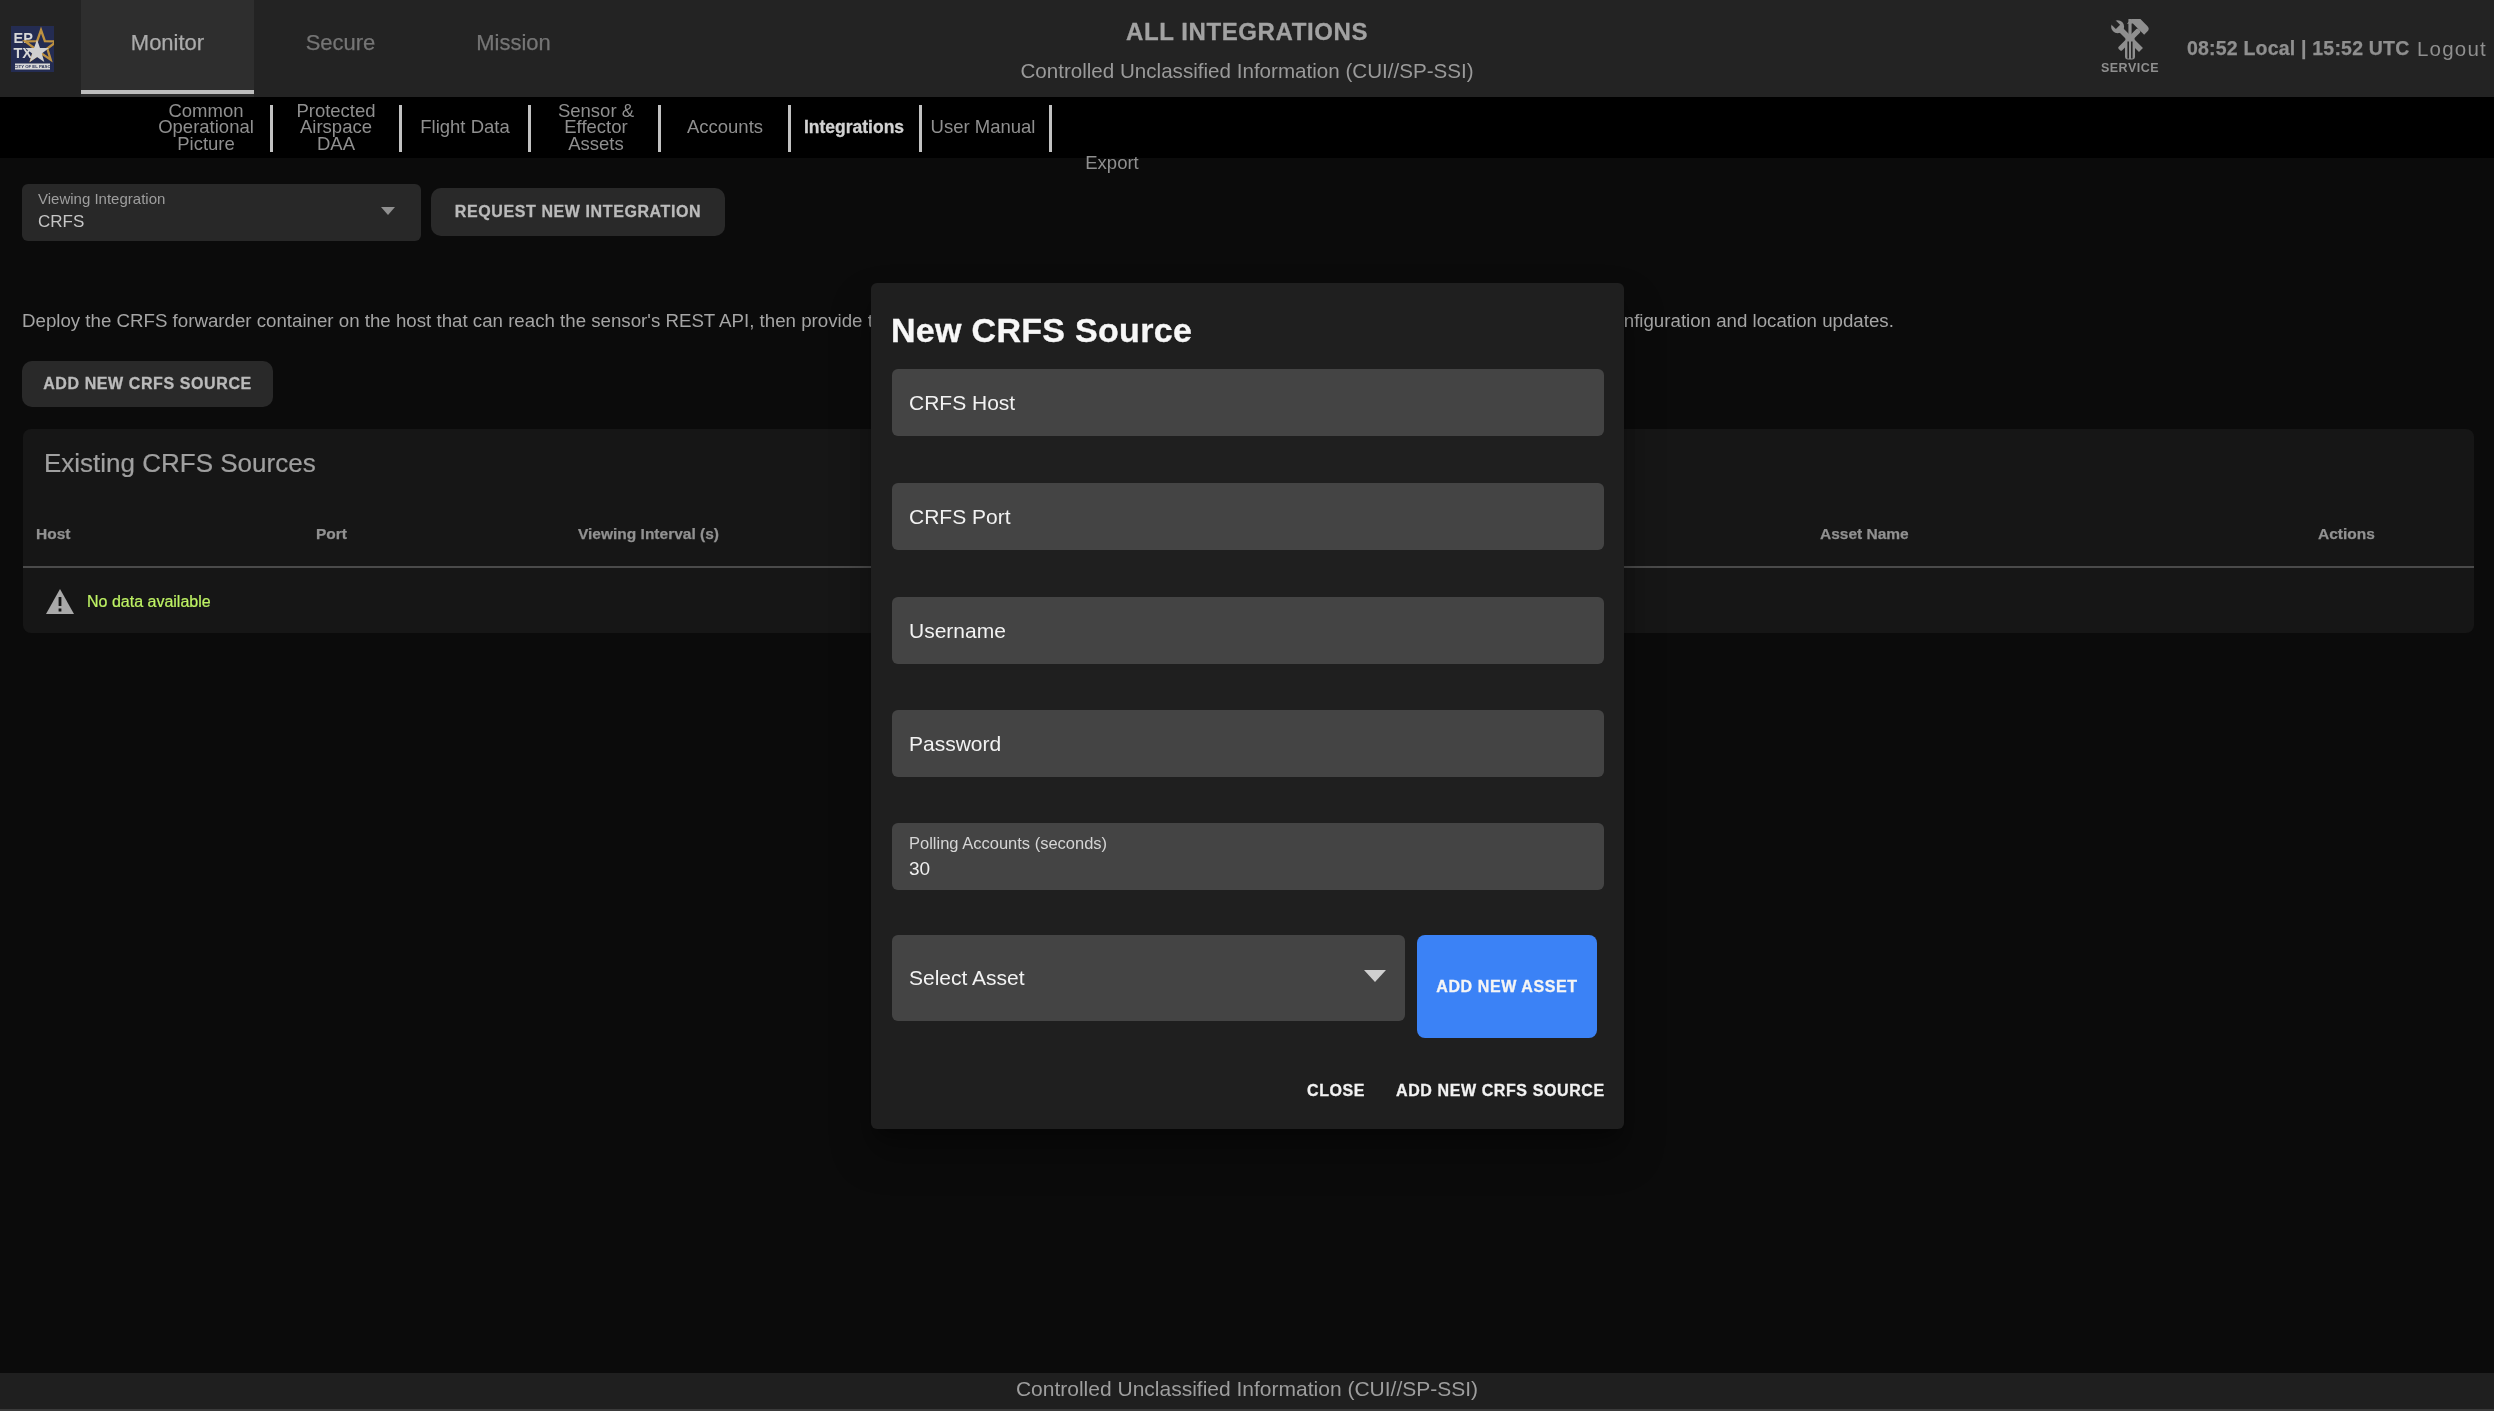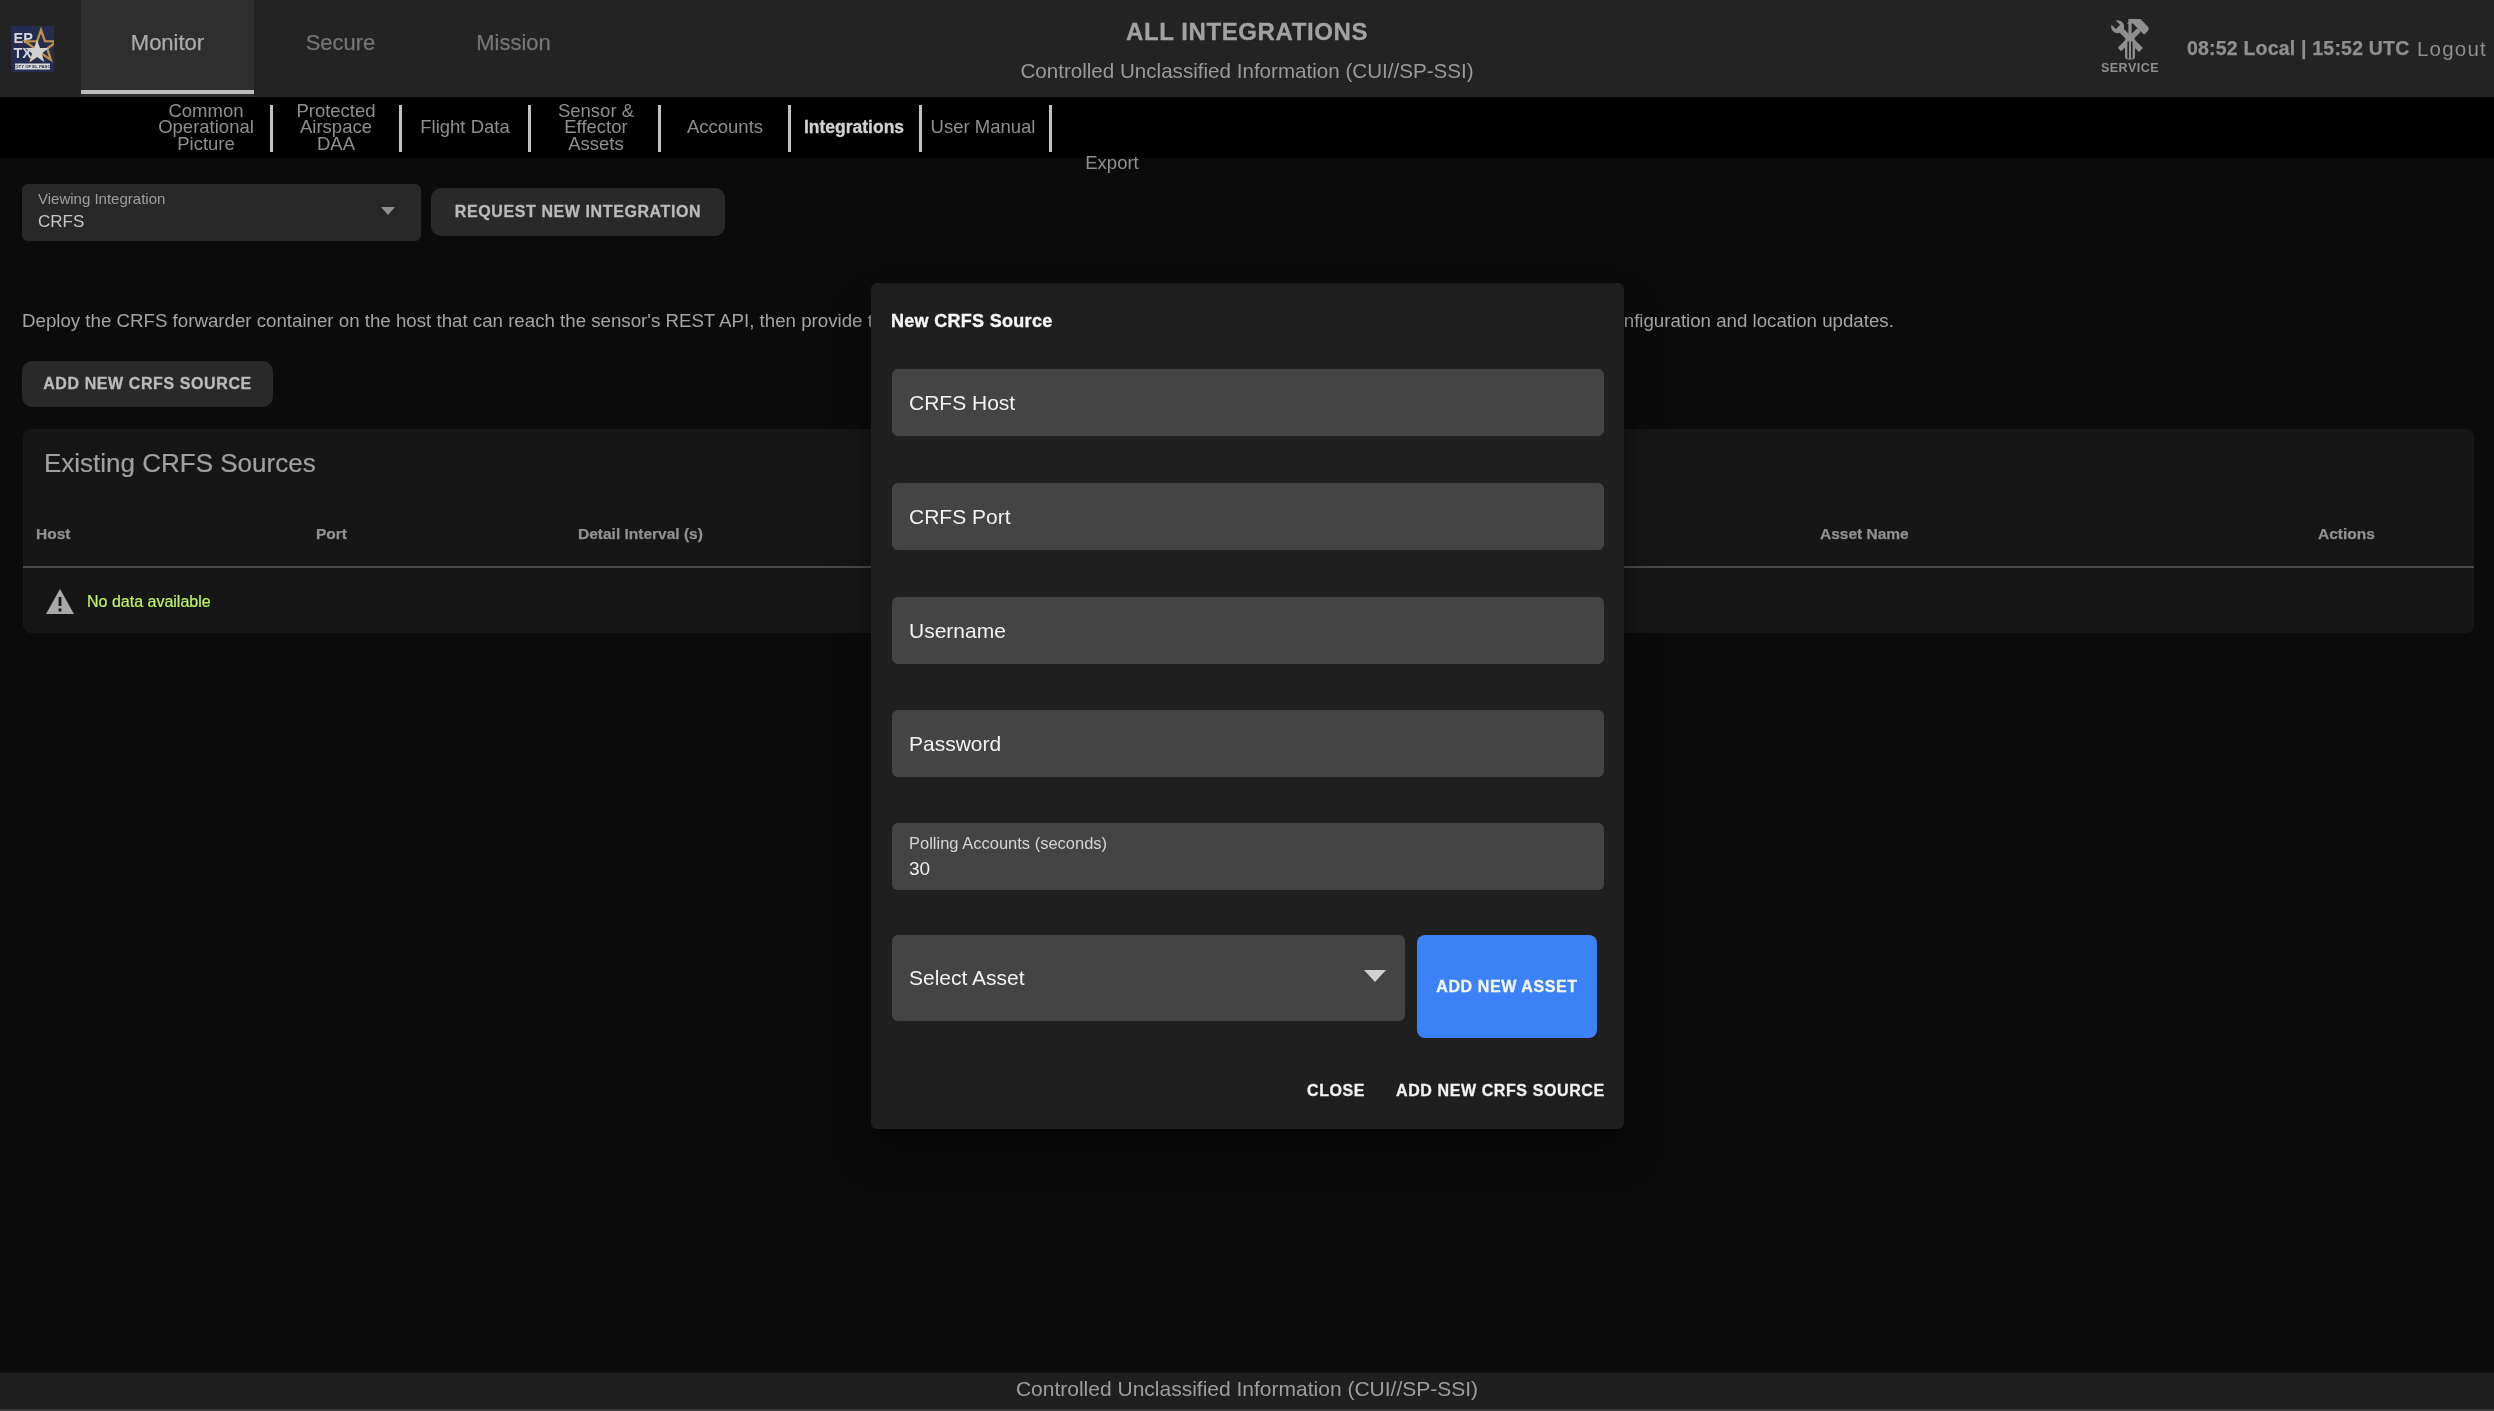--- a/index.html
+++ b/index.html
@@ -49,21 +49,21 @@
   #nodata { left:87px; top:593px; font-size:16px; color:#bef264; -webkit-text-stroke:0.2px currentColor; }
 
   
   #footer { left:0; top:1373px; width:2494px; height:36px; background:#1f1f1f; }
   #footer-text { left:0; top:1377px; width:2494px; text-align:center; font-size:21px; color:#9e9e9e; }
   #footer-edge { left:0; top:1409px; width:2494px; height:2px; background:#3a3a3a; }
 
   
   #modal { left:871px; top:283px; width:753px; height:846px; background:#1f1f1f; border-radius:6px;
     box-shadow:0 11px 15px -7px rgba(0,0,0,.4), 0 24px 38px 3px rgba(0,0,0,.28); }
-  #m-title { left:891px; top:311px; font-size:18px; font-weight:bold; color:#f7f7f7; -webkit-text-stroke:0.35px #f7f7f7; letter-spacing:0.3px; }
+  #m-title { left:891px; top:311px; font-size:34px; font-weight:bold; color:#f7f7f7; -webkit-text-stroke:0.35px #f7f7f7; letter-spacing:0.3px; }
   .field { left:892px; width:712px; height:67px; background:#444444; border-radius:6px;
     display:flex; align-items:center; padding-left:17px; font-size:21px; color:#f2f2f2; }
   #f-host { top:369px; }
   #f-port { top:483px; }
   #f-user { top:597px; }
   #f-pass { top:710px; }
   #f-poll { top:823px; display:block; padding-top:11px; }
   #f-poll .flabel { font-size:16.5px; color:#d5d5d5; }
   #f-poll .fval { font-size:19px; color:#efefef; margin-top:5px; }
   #f-select { top:935px; width:513px; height:86px; }
@@ -143,21 +143,21 @@
   <div class="abs" id="sel-caret"></div>
   <div class="abs btn" id="btn-request">REQUEST NEW INTEGRATION</div>
   <div class="abs para" id="p2">Deploy the CRFS forwarder container on the host that can reach the sensor's REST API, then provide the connection and authentication details below so the platform can poll each node for</div>
   <div class="abs para" id="p2b" style="left:1604px;">configuration and location updates.</div>
   <div class="abs btn" id="btn-addsrc">ADD NEW CRFS SOURCE</div>
 
   <div class="abs" id="card"></div>
   <div class="abs" id="card-title">Existing CRFS Sources</div>
   <div class="abs th" style="left:36px;">Host</div>
   <div class="abs th" style="left:316px;">Port</div>
-  <div class="abs th" style="left:578px;">Detail Interval (s)</div>
+  <div class="abs th" style="left:578px;">Viewing Interval (s)</div>
   <div class="abs th" style="left:1820px;">Asset Name</div>
   <div class="abs th" style="left:2318px;">Actions</div>
   <div class="abs" id="divider"></div>
   <svg class="abs" style="left:45px;top:588px;" width="30" height="28" viewBox="0 0 30 28">
     <path d="M15 1 L29 26 H1 Z" fill="#a9a9a9"></path>
     <rect x="13.6" y="9" width="2.8" height="9" fill="#151515"></rect>
     <rect x="13.6" y="20.5" width="2.8" height="3" fill="#151515"></rect>
   </svg>
   <div class="abs" id="nodata">No data available</div>
 

